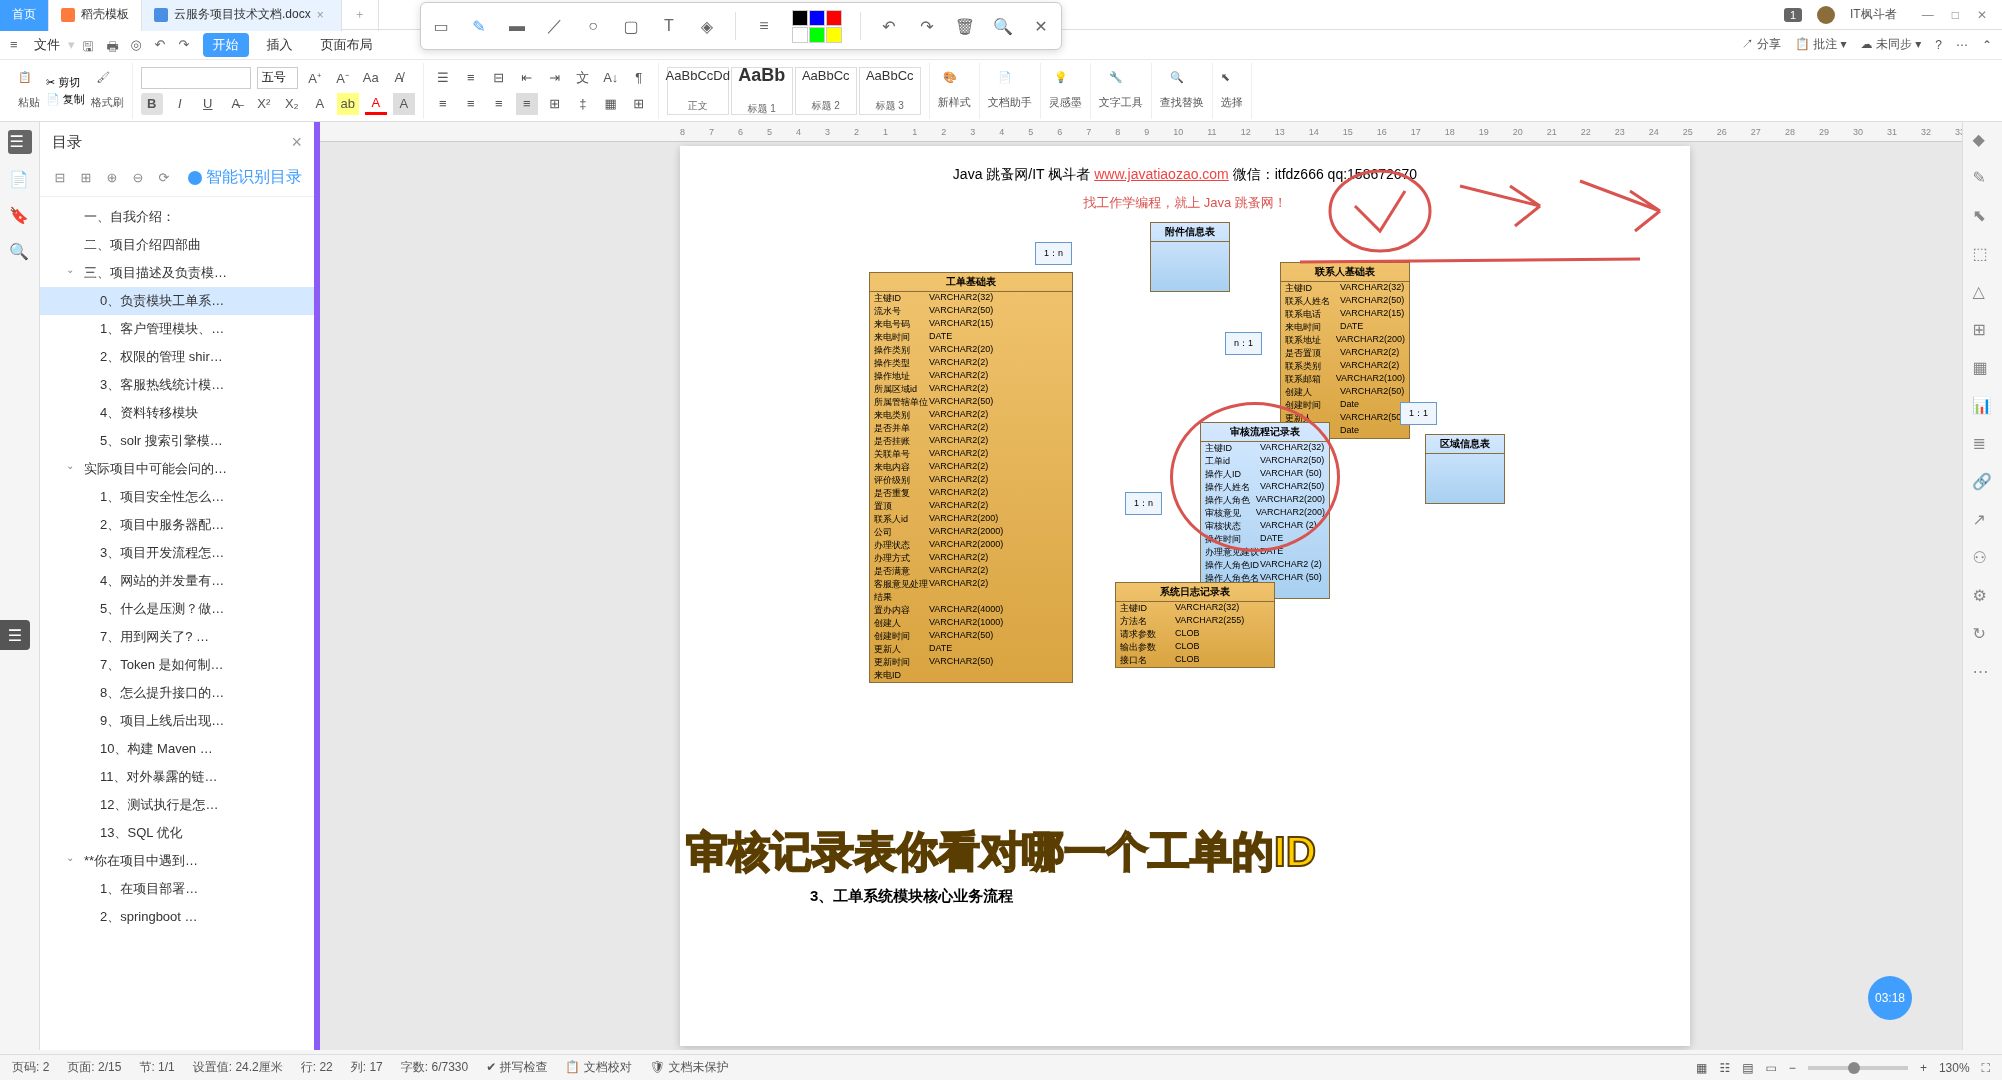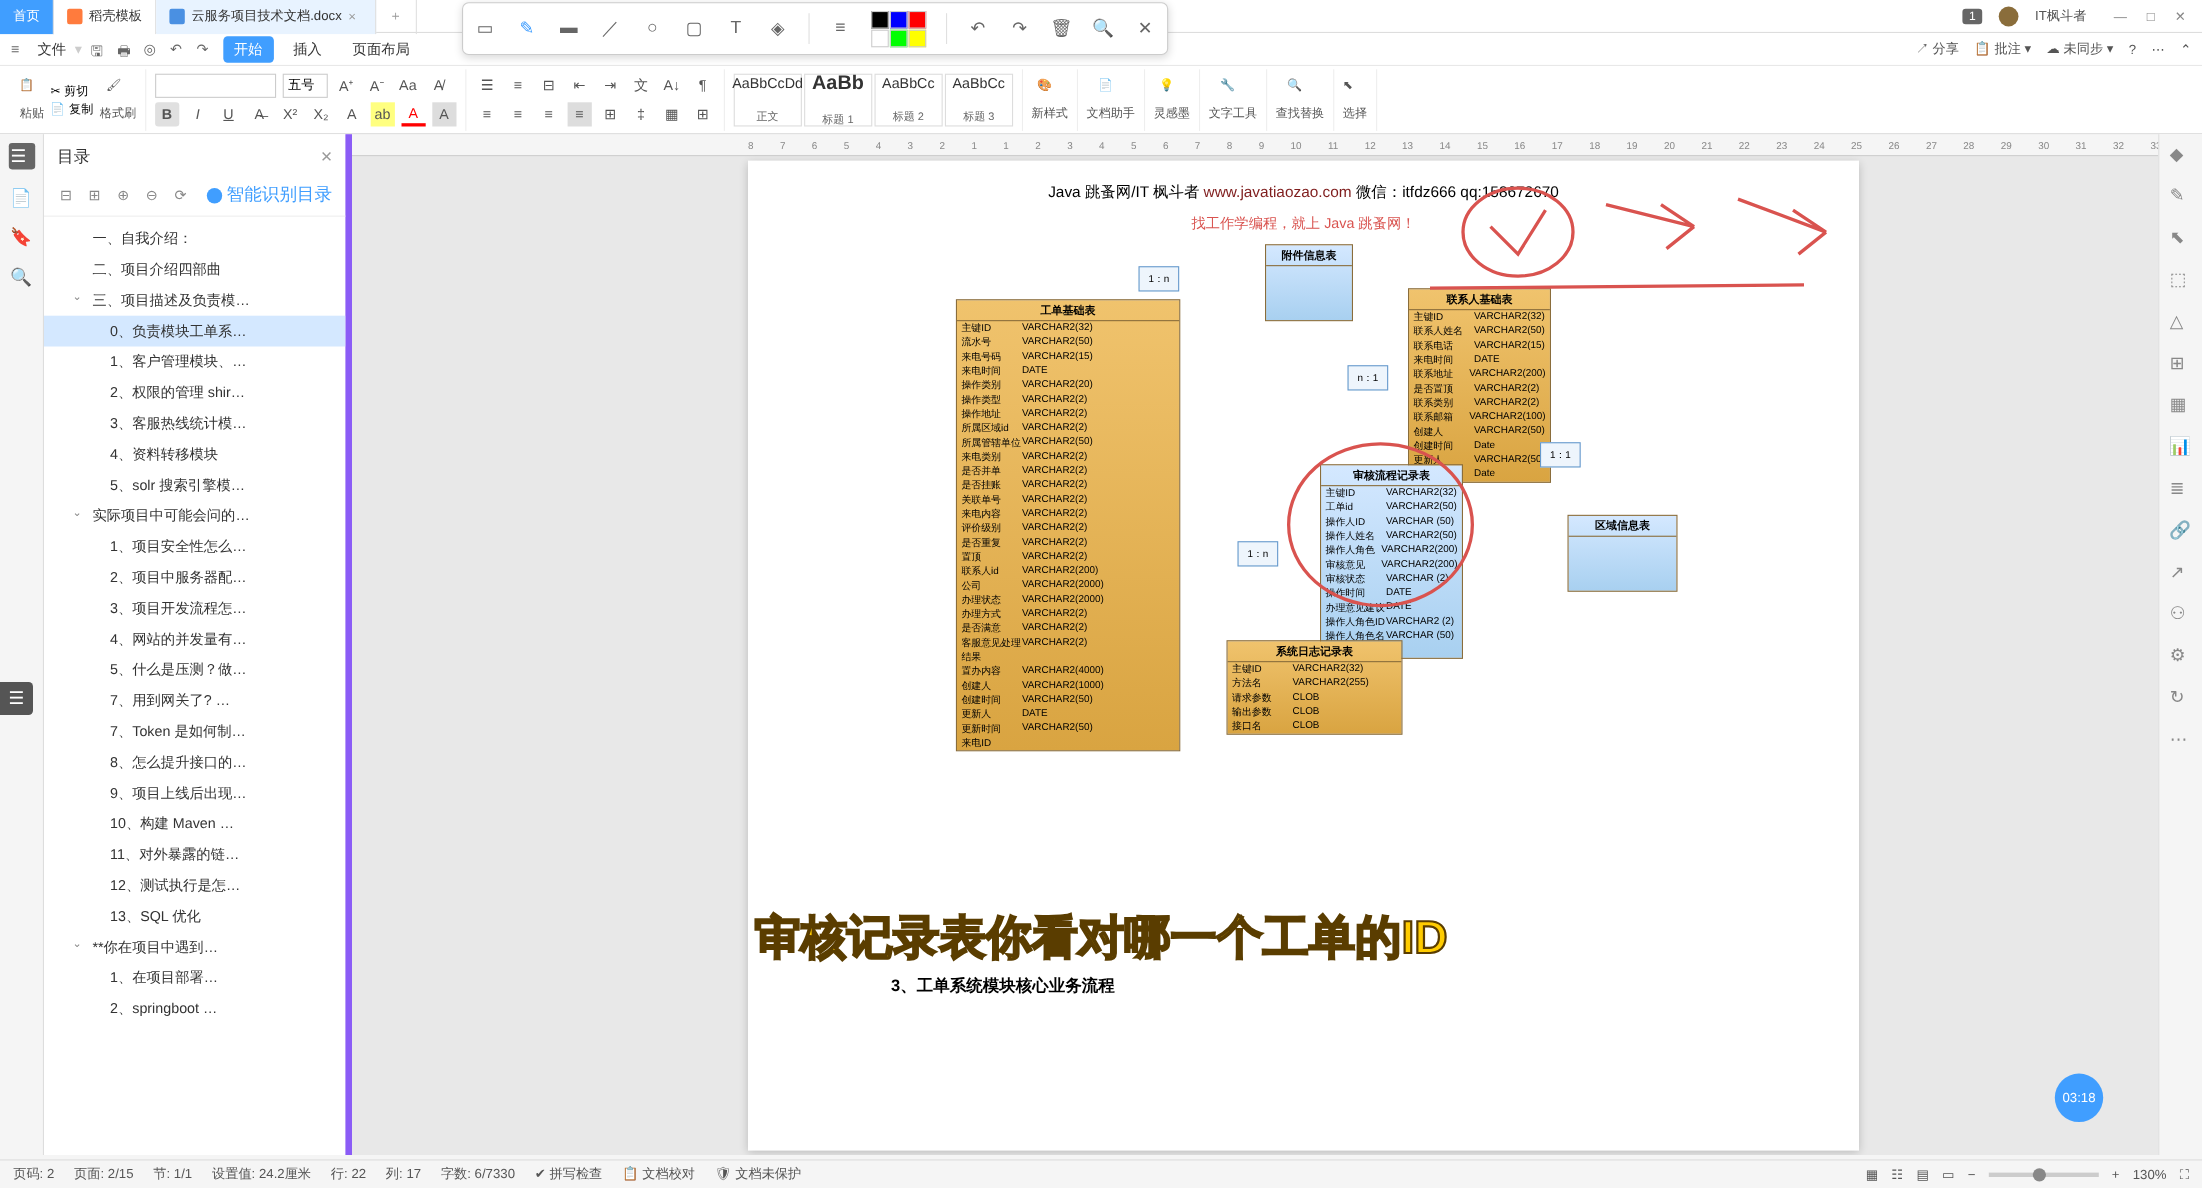--- a/index.html
+++ b/index.html
@@ -64,21 +64,21 @@
 .toc-item.selected{background:#d4e8ff}
 .toc-item.l2{padding-left:44px}
 .toc-item.l3{padding-left:60px}
 .toc-item .chev{position:absolute;left:10px;color:#888;font-size:10px}
 .toc-item.l2 .chev{left:26px}
 
 .canvas{flex:1;background:#e8e8e8;position:relative;overflow:hidden}
 .ruler-h{height:20px;background:#f5f5f5;border-bottom:1px solid #ccc;font-size:9px;color:#888;display:flex;align-items:center;padding-left:360px;gap:24px}
 .page{position:absolute;left:360px;top:24px;width:1010px;height:900px;background:#fff;box-shadow:0 2px 8px rgba(0,0,0,.2)}
 .page-header{text-align:center;padding:20px 0 10px;font-size:14px}
-.page-header a{color:#7f1d1d;}
+.page-header a{color:#ef4444;text-decoration:underline}
 .page-subheader{text-align:center;font-size:13px;color:#d9534f}
 .diagram-area{position:relative;height:600px}
 .db-table{position:absolute;border:1px solid #8a6d3b;font-size:9px}
 .db-table.orange{background:linear-gradient(#f0c36d,#d9a441)}
 .db-table.blue{background:linear-gradient(#d4e8ff,#a8d0f0)}
 .db-header{text-align:center;font-size:10px;padding:2px;border-bottom:1px solid #8a6d3b;font-weight:bold}
 .db-row{display:flex;padding:0 4px}
 .db-row span:first-child{width:55px}
 .small-box{position:absolute;border:1px solid #6699cc;background:#eef5fc;font-size:9px;padding:4px 8px}
 .red-circle{position:absolute;border:3px solid #d9534f;border-radius:50%}
@@ -656,21 +656,21 @@
               </div>
               <div class="db-row">
                 <span>接口名</span>
                 <span>CLOB</span>
               </div>
             </div>
         </div>
         <div class="db-table blue" style="left:470px;top:10px;width:80px;height:70px">
             <div class="db-header">附件信息表</div>
           </div>
-        <div class="db-table blue" style="left:745px;top:256px;width:100px;height:70px">
+        <div class="db-table blue" style="left:745px;top:222px;width:80px;height:70px">
             <div class="db-header">区域信息表</div>
           </div>
         <div class="small-box" style="left:355px;top:30px">1：n</div>
         <div class="small-box" style="left:545px;top:120px">n：1</div>
         <div class="small-box" style="left:720px;top:190px">1：1</div>
         <div class="small-box" style="left:445px;top:280px">1：n</div>
       </div>
       <div class="section-title">3、工单系统模块核心业务流程</div>
     </div>
   </div>

